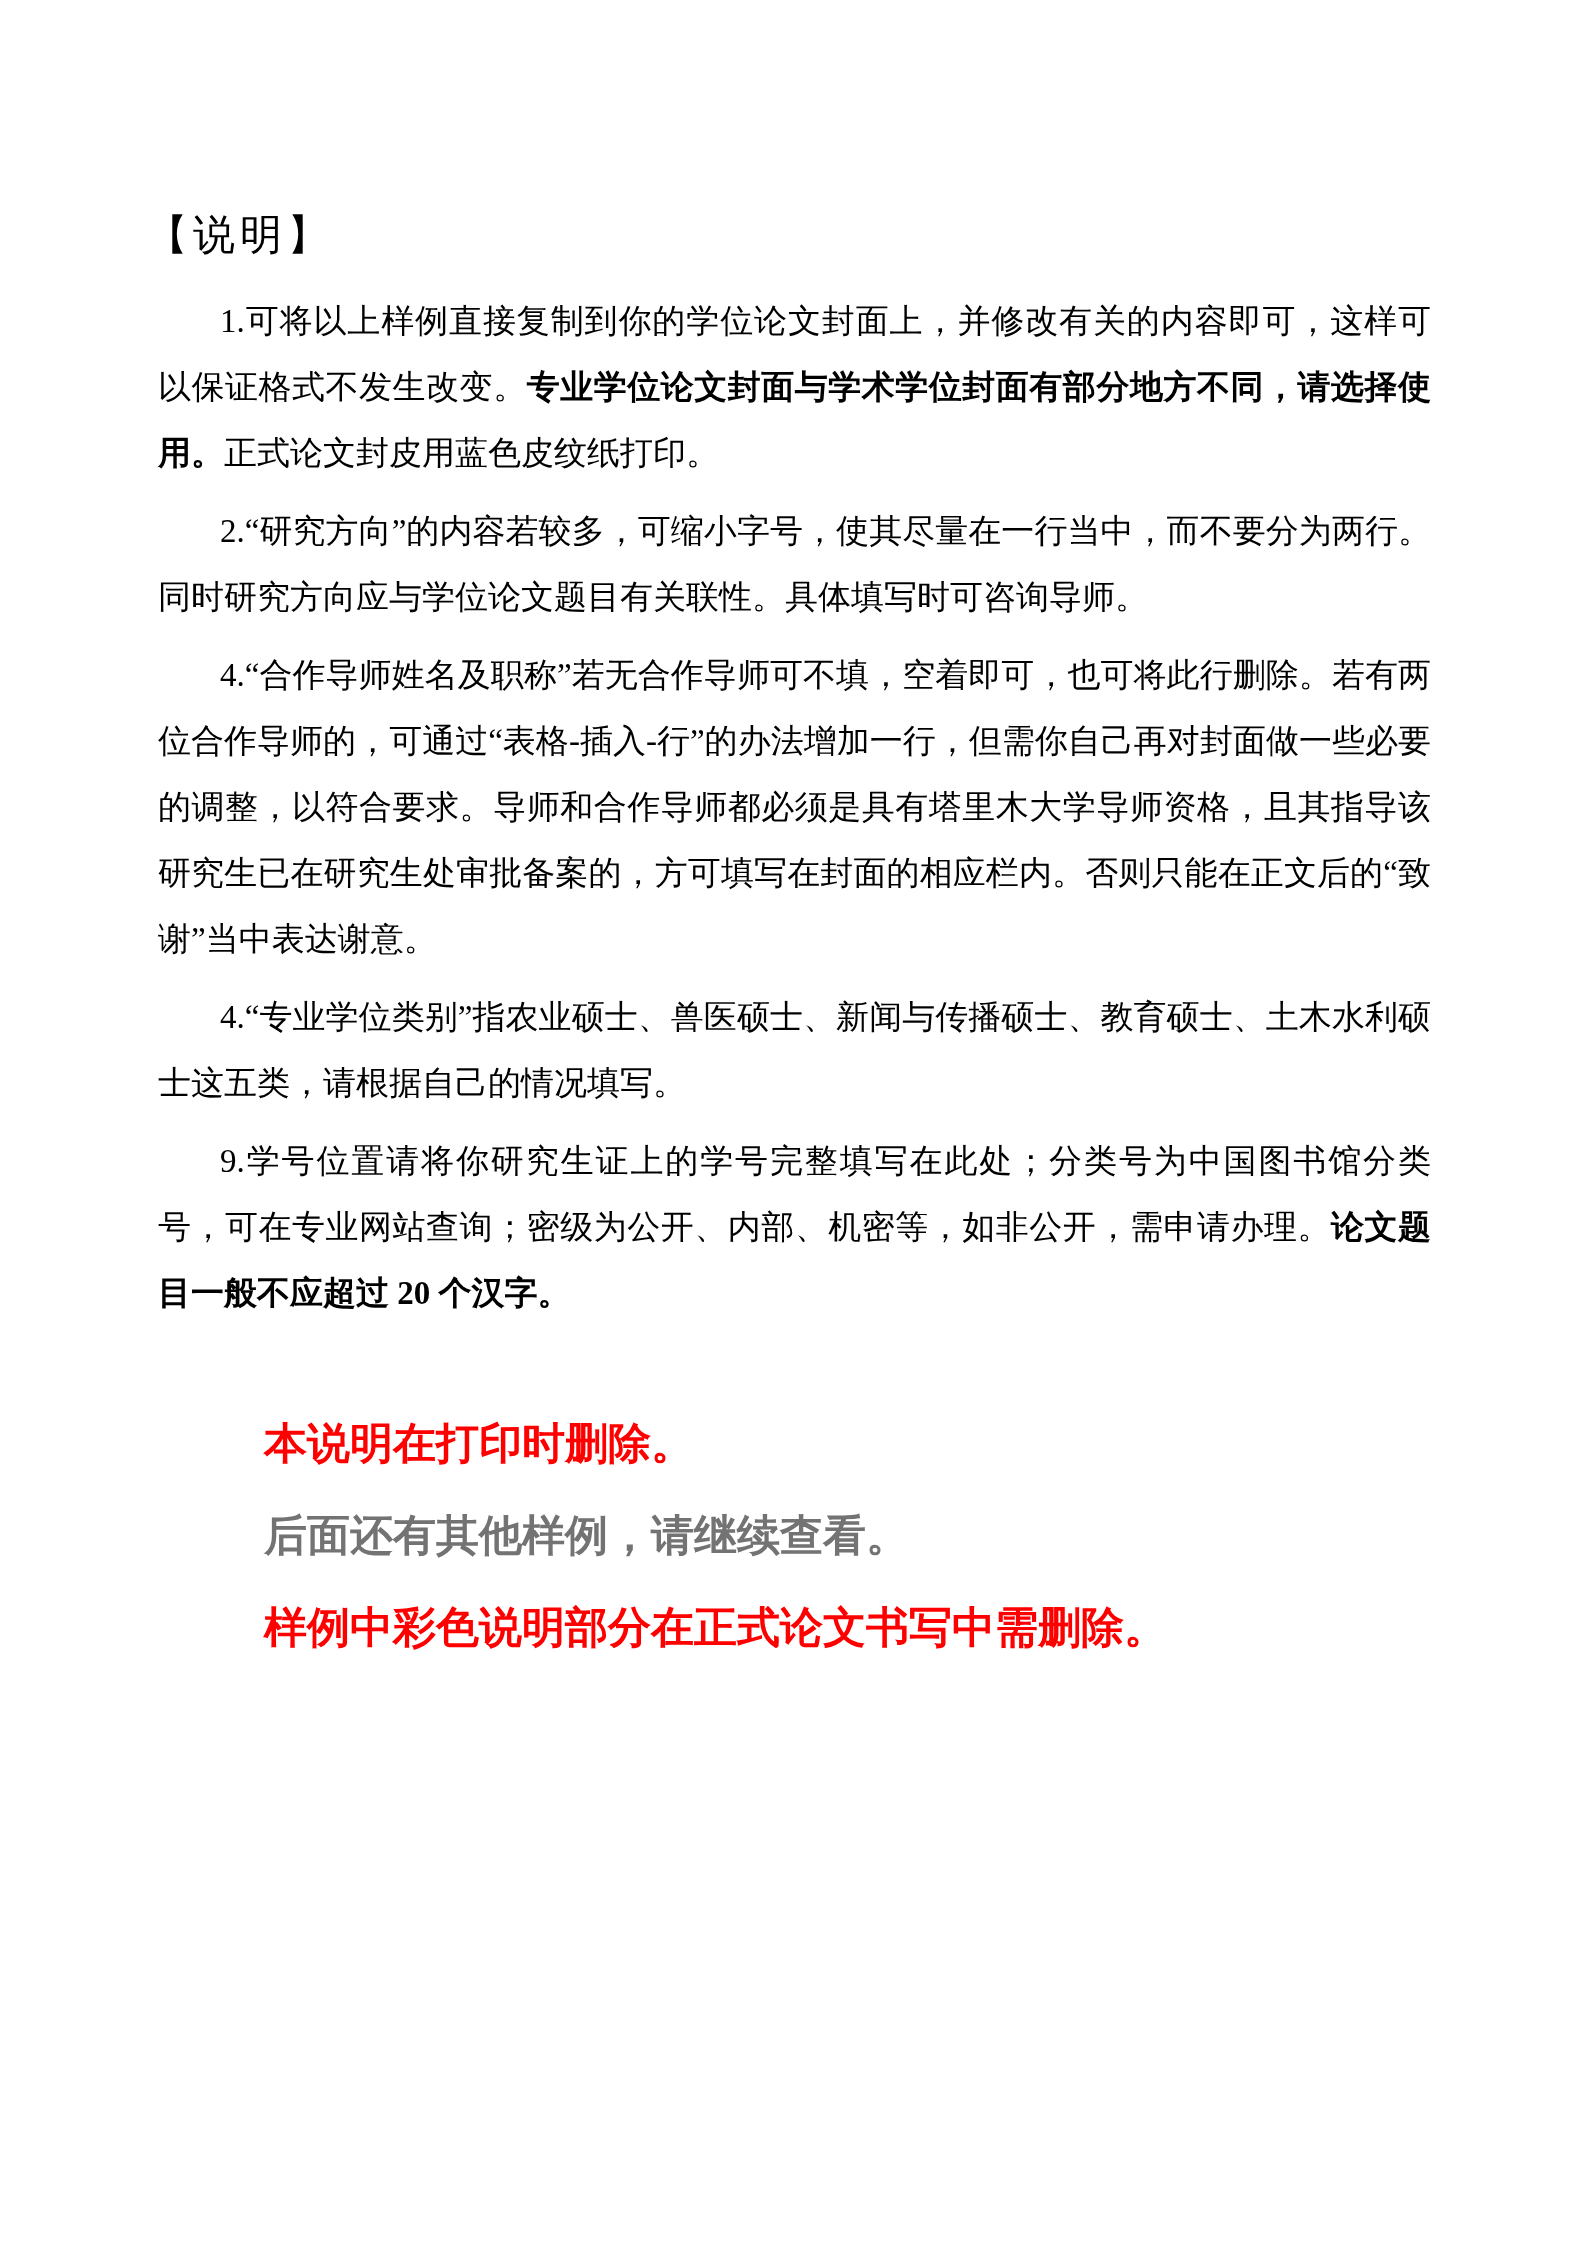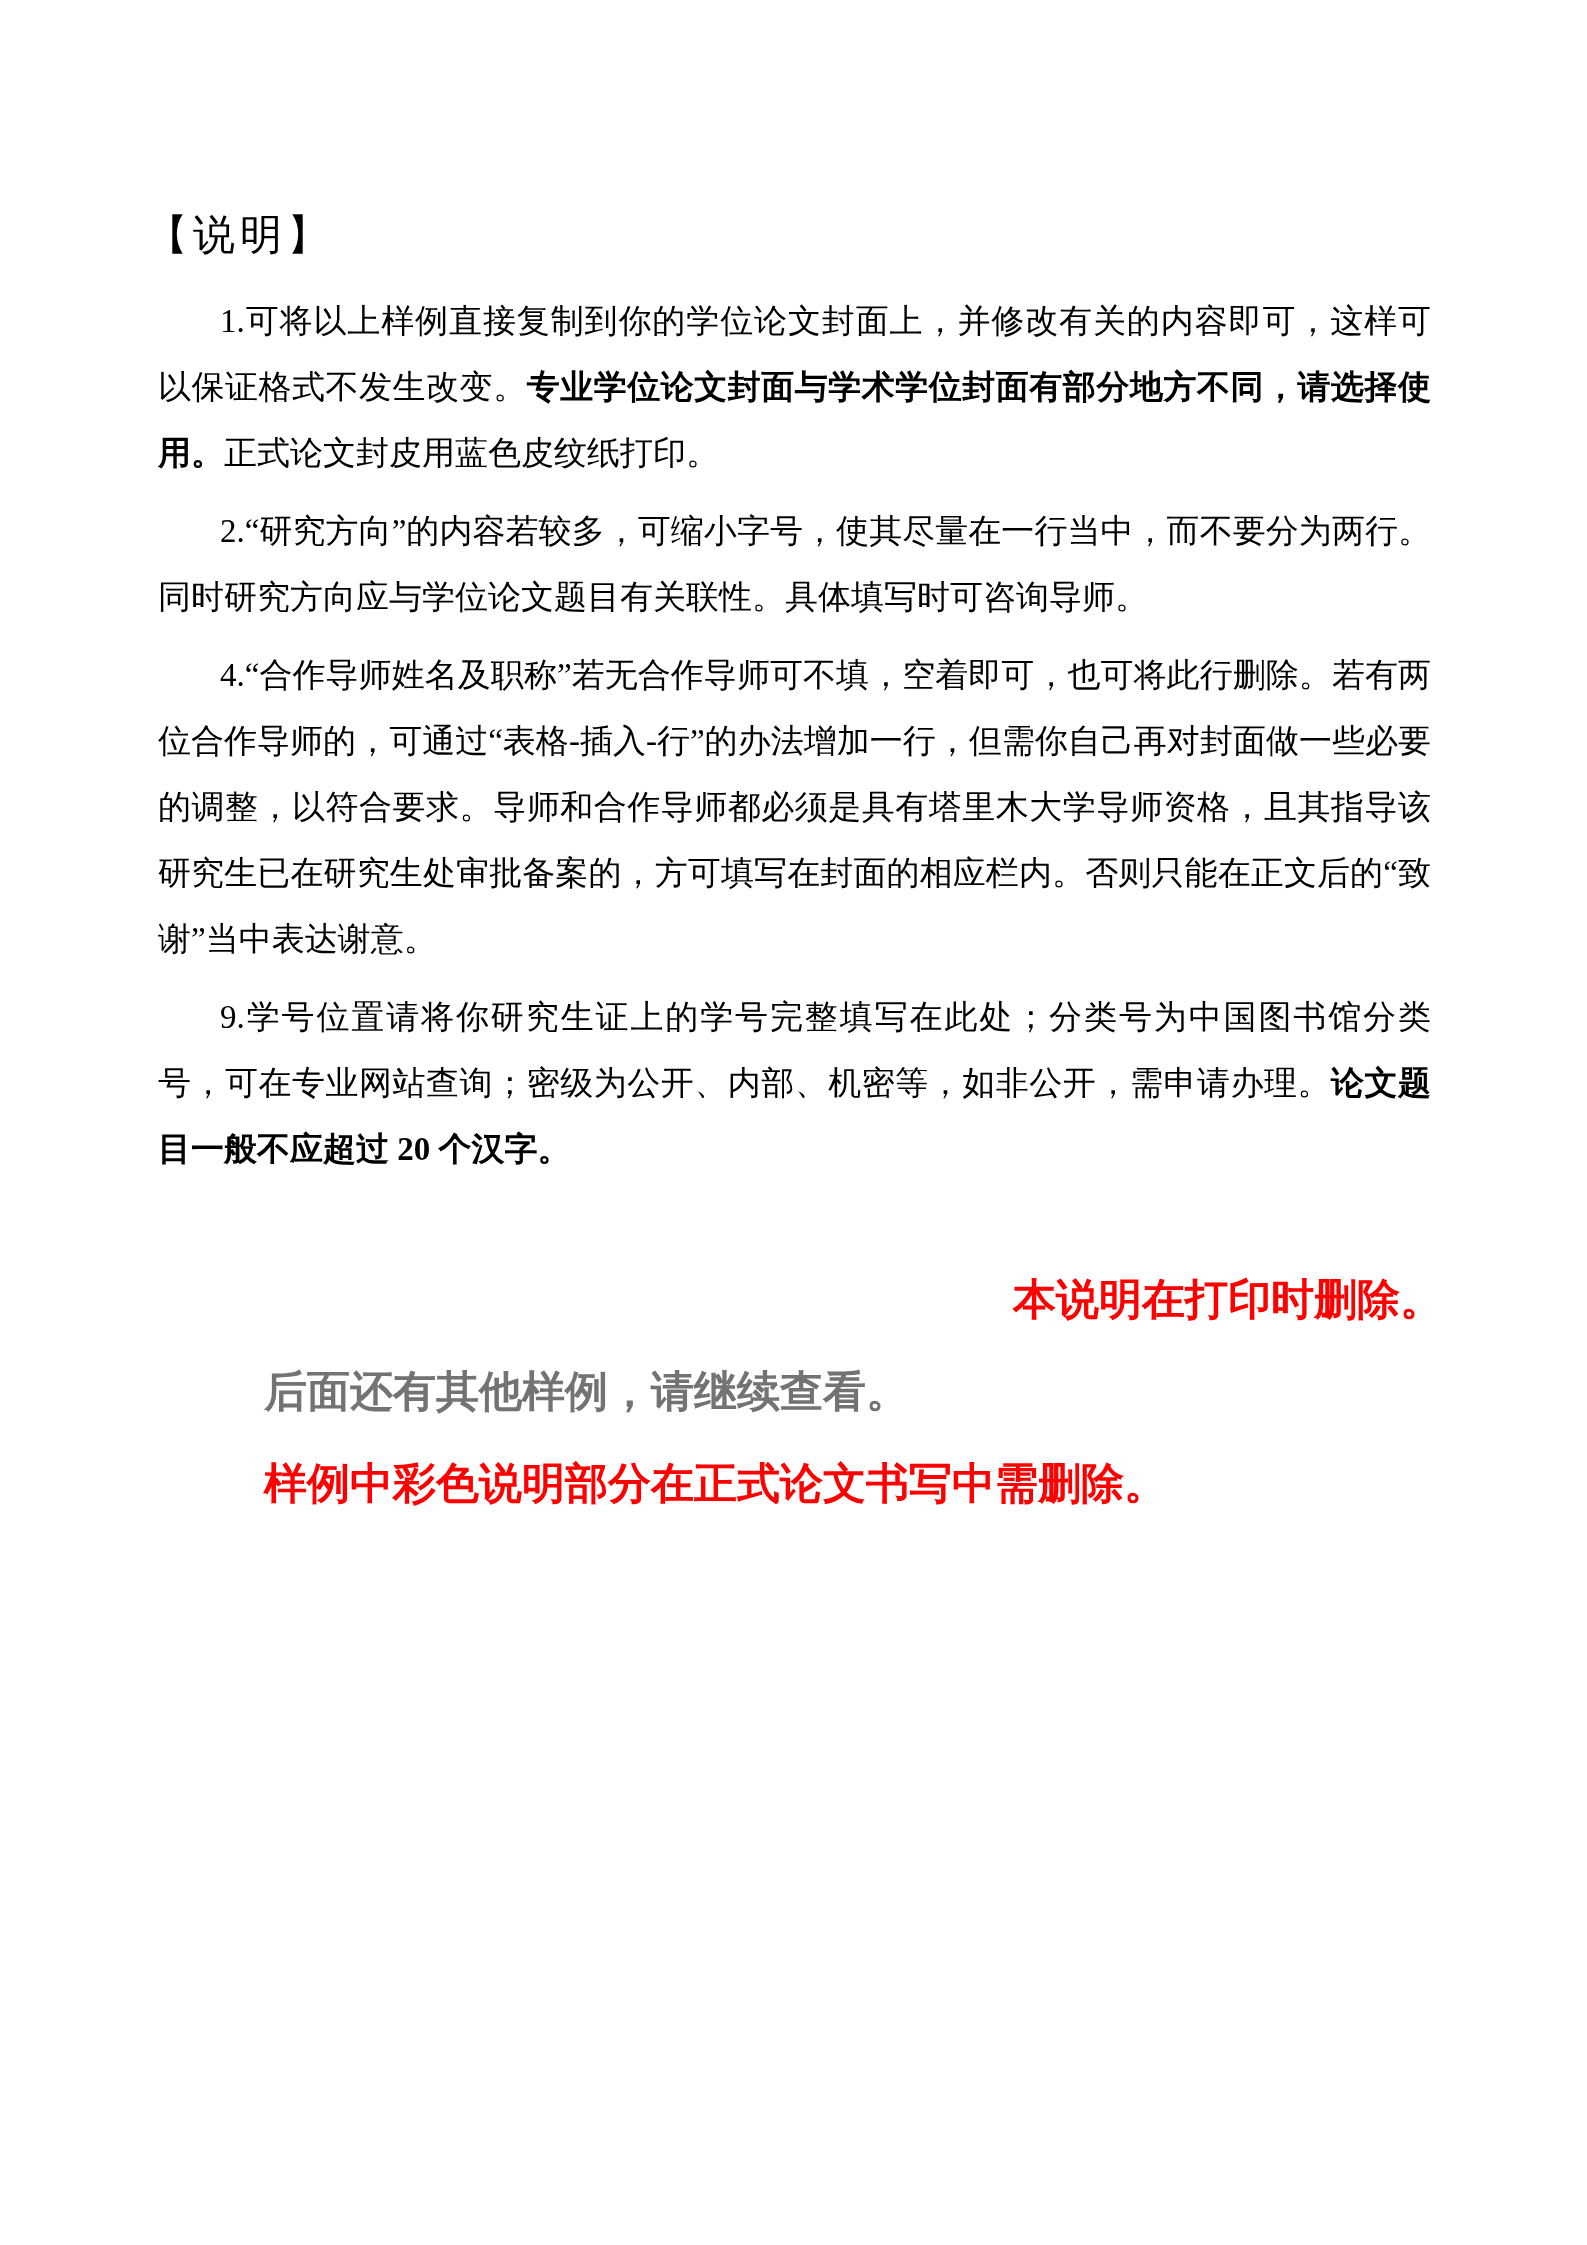--- a/index.html
+++ b/index.html
@@ -56,24 +56,25 @@
   <h1 class="page-title">【说明】</h1>
 
   <div class="body">
 
     <p class="para"><span>1.可将以上样例直接复制到你的学位论文封面上，并修改有关的内容即可，这样可以保证格式不发生改变。</span><span class="bold">专业学位论文封面与学术学位封面有部分地方不同，请选择使用。</span><span>正式论文封皮用蓝色皮纹纸打印。</span></p>
 
     <p class="para"><span>2.“研究方向”的内容若较多，可缩小字号，使其尽量在一行当中，而不要分为两行。同时研究方向应与学位论文题目有关联性。具体填写时可咨询导师。</span></p>
 
     <p class="para"><span>4.“合作导师姓名及职称”若无合作导师可不填，空着即可，也可将此行删除。若有两位合作导师的，可通过“表格-插入-行”的办法增加一行，但需你自己再对封面做一些必要的调整，以符合要求。导师和合作导师都必须是具有塔里木大学导师资格，且其指导该研究生已在研究生处审批备案的，方可填写在封面的相应栏内。否则只能在正文后的“致谢”当中表达谢意。</span></p>
 
+    <p class="para"><span>4.“专业学位类别”指农业硕士、兽医硕士、新闻与传播硕士、教育硕士、土木水利硕士这五类，请根据自己的情况填写。</span></p>
 
     <p class="para"><span>9.学号位置请将你研究生证上的学号完整填写在此处；分类号为中国图书馆分类号，可在专业网站查询；密级为公开、内部、机密等，如非公开，需申请办理。</span><span class="bold">论文题目一般不应超过 20 个汉字。</span></p>
 
   </div>
 
   <div class="notes">
-    <p class="note" style="color: rgb(255, 0, 0); text-align: right;">本说明在打印时删除。</p>
+    <p class="note" style="color: rgb(255, 0, 0);">本说明在打印时删除。</p>
     <p class="note" style="color: #737373;">后面还有其他样例，请继续查看。</p>
     <p class="note" style="color: rgb(255, 0, 0);">样例中彩色说明部分在正式论文书写中需删除。</p>
   </div>
 
 </div>
 
 </body></html>

